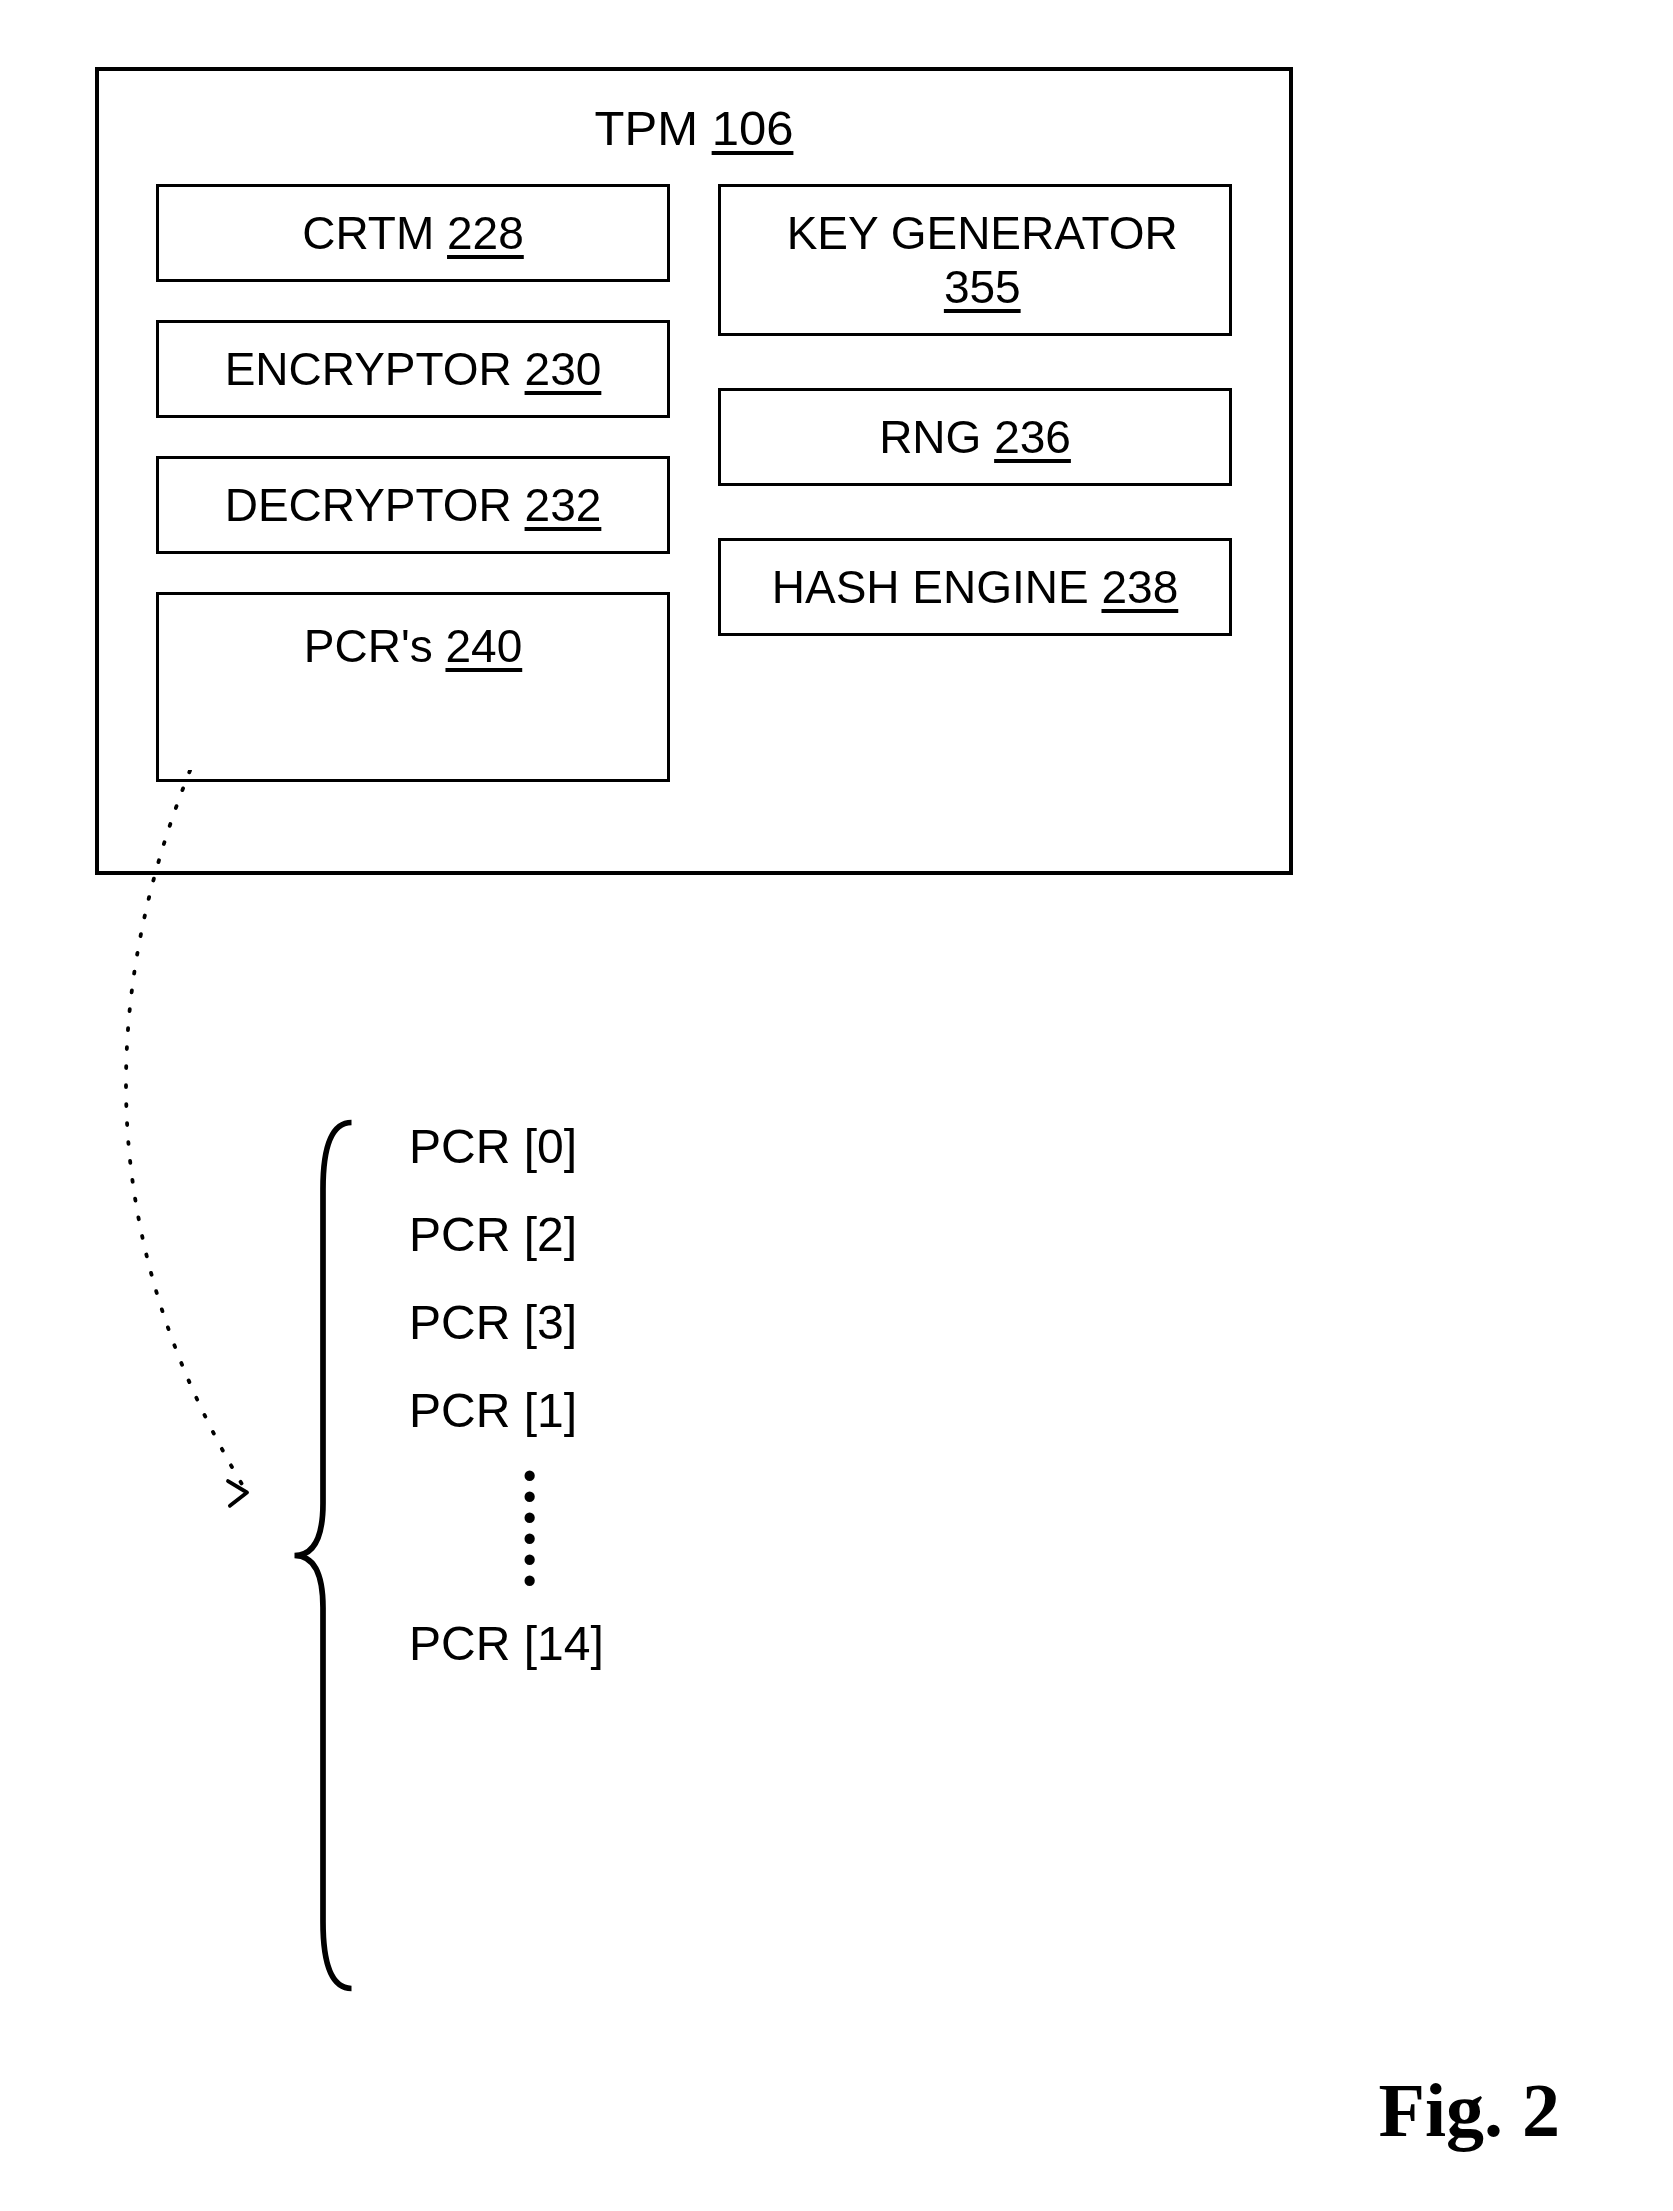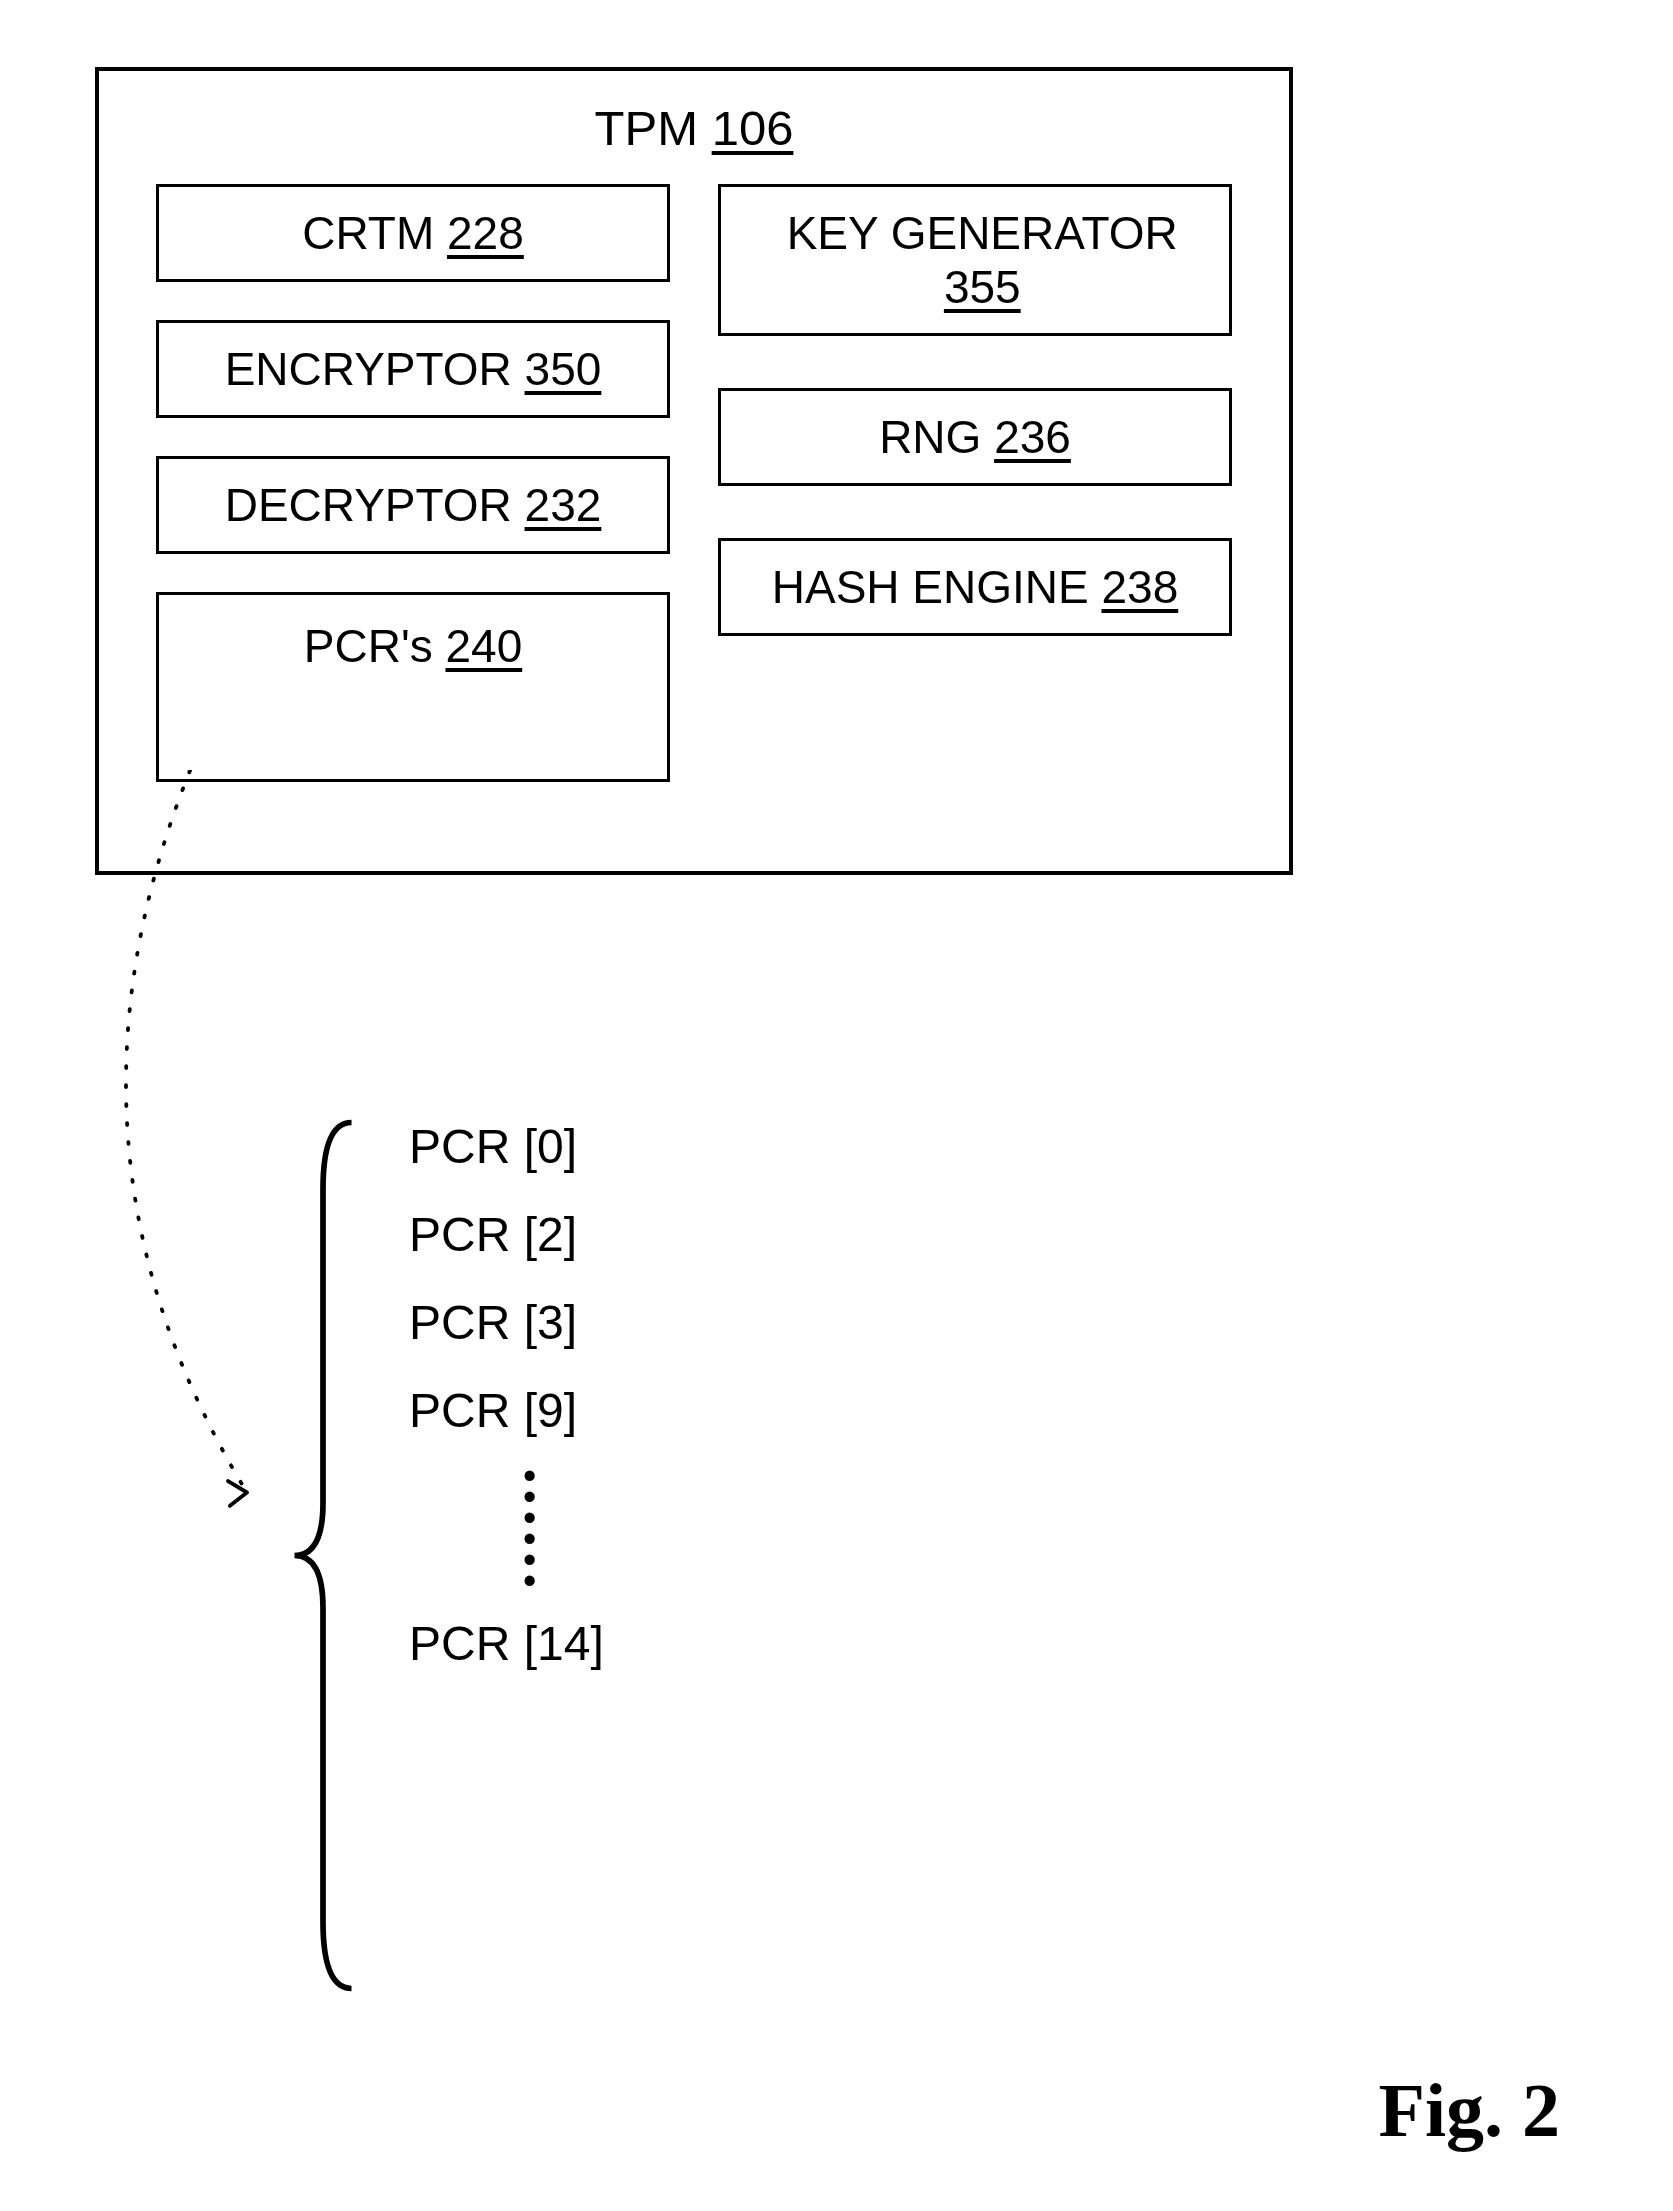--- a/index.html
+++ b/index.html
@@ -109,21 +109,21 @@
 <div class="tpm-box">
   <div class="tpm-title">
     <span>TPM </span><span class="ul">106</span>
   </div>
   <div class="columns">
     <div class="col">
       <div class="component">
         <div><span>CRTM </span><span class="ul">228</span></div>
       </div>
       <div class="component">
-        <div><span>ENCRYPTOR </span><span class="ul">350</span></div>
+        <div><span>ENCRYPTOR </span><span class="ul">230</span></div>
       </div>
       <div class="component">
         <div><span>DECRYPTOR </span><span class="ul">232</span></div>
       </div>
       <div class="component xtall" style="align-items:flex-start; padding-top:24px;">
         <div><span>PCR's </span><span class="ul">240</span></div>
       </div>
     </div>
     <div class="col right">
       <div class="component tall">
@@ -151,21 +151,21 @@
            Q 40 465 10 465
            Q 40 465 40 520
            L 40 850
            Q 40 920 70 920" fill="none" stroke="#000" stroke-width="6"></path>
 </svg>
 
 <div class="pcr-detail">
   <div class="pcr-line">PCR [0]</div>
   <div class="pcr-line">PCR [2]</div>
   <div class="pcr-line">PCR [3]</div>
-  <div class="pcr-line">PCR [9]</div>
+  <div class="pcr-line">PCR [1]</div>
   <div class="pcr-dots">
     <span>•</span>
       <span>•</span>
       <span>•</span>
       <span>•</span>
       <span>•</span>
       <span>•</span>
   </div>
   <div class="pcr-line">PCR [14]</div>
 </div>

